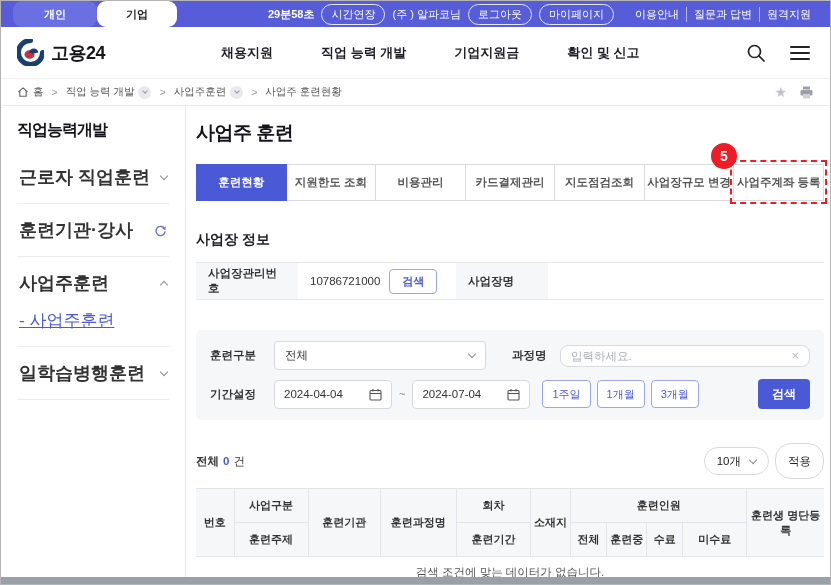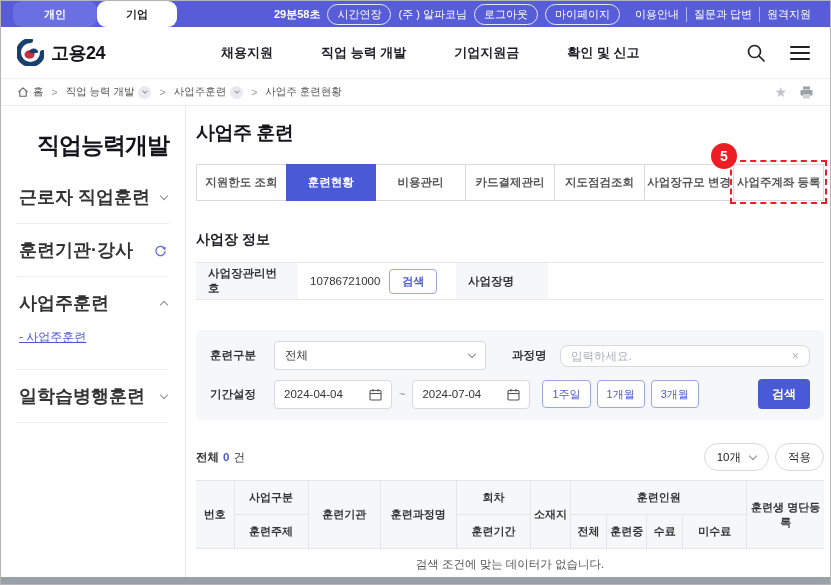--- a/index.html
+++ b/index.html
@@ -7,21 +7,21 @@
   .page { position:relative; width:831px; height:585px; border:1px solid #b5b5b8; background:#fff; overflow:hidden; }
 
   
   .topbar { height:26px; background:#575cd9; display:flex; align-items:stretch; color:#fff; font-size:11px; }
   .tb-tab { display:flex; align-items:center; justify-content:center; width:84px; cursor:pointer; font-weight:bold;border-radius:9px; }
   .tb-tab.personal { background:#6a70e2; margin-left:12px; }
   .tb-tab.business { background:#fff; color:#222; width:80px; }
   .tb-right { margin-left:auto; display:flex; align-items:center; gap:7px; padding-right:12px; }
   .tb-time { font-weight:bold; }
   .pill { border:1px solid rgba(255,255,255,.85); border-radius:999px; padding:2px 9px; font-size:11px; cursor:pointer; white-space:nowrap; }
-  .tb-links { display:flex; align-items:center; margin-left:1px;text-align:right; }
+  .tb-links { display:flex; align-items:center; margin-left:7px;text-align:right; }
   .tb-links span { padding:0 7px; cursor:pointer; white-space:nowrap; }
   .tb-links span + span { border-left:1px solid rgba(255,255,255,.55); }
 
   
   .header { height:52px; display:flex; align-items:center; padding:0 20px 0 16px; border-bottom:1px solid #f0f0f2; background:#fff; }
   .logo { display:flex; align-items:center; gap:7px; cursor:pointer; }
   .logo-text { font-size:18px; font-weight:800; color:#14141a; letter-spacing:-0.5px; }
   .gnb { display:flex; gap:48px; margin-left:116px; font-size:13px; font-weight:bold; color:#1d1d24; }
   .gnb span { cursor:pointer; white-space:nowrap; }
   .hdr-icons { margin-left:auto; display:flex; align-items:center; gap:24px; }
@@ -33,24 +33,24 @@
   .crumbbar .sep { margin:0 8px; color:#999; }
   .crumb { display:flex; align-items:center; gap:4px; cursor:pointer; white-space:nowrap; }
   .circ-chev { width:13px; height:13px; border-radius:50%; background:#e9e9ef; display:inline-flex; align-items:center; justify-content:center; }
   .circ-chev i { width:4px; height:4px; border-right:1.3px solid #9a9aa6; border-bottom:1.3px solid #9a9aa6; transform:rotate(45deg); margin-top:-2px; }
   .crumb-icons { margin-left:auto; display:flex; align-items:center; gap:12px; }
   .star-ico::before { content:"★"; color:#c0c3ca; font-size:14px; }
 
   
   .bodywrap { display:flex; height:479px; }
   .sidebar { width:185px; border-right:1px solid #e9e9ee; padding:6px 16px 0 16px; flex-shrink:0; }
-  .side-title { font-size:23px; font-weight:800; color:#14141a; margin:18px 0 10px; letter-spacing:-1px;text-align:right; }
+  .side-title { font-size:16px; font-weight:800; color:#14141a; margin:8px 0 10px; letter-spacing:-1px; }
   .side-item { display:flex; align-items:center; justify-content:space-between; padding:14px 2px; border-bottom:1px solid #ececf1; font-size:18px; font-weight:bold; color:#333; cursor:pointer; }
   .side-item.nb { border-bottom:none; }
-  .side-sub { padding:0 2px 23px; border-bottom:1px solid #ececf1; font-size:12px; }
+  .side-sub { padding:0 2px 14px; border-bottom:1px solid #ececf1; font-size:17px; }
   .side-sub a { color:#4a59d6; text-decoration:underline; cursor:pointer; }
   .chev { width:6px; height:6px; border-right:1.5px solid #8a8a94; border-bottom:1.5px solid #8a8a94; display:inline-block; }
   .chev.down { transform:rotate(45deg); margin-top:-3px; }
   .chev.up { transform:rotate(-135deg); margin-top:3px; }
 
   .main { flex:1; padding:0 6px 0 10px; position:relative; overflow:hidden; }
   .page-title { font-size:19px; font-weight:800; color:#14141a; margin-top:14px; letter-spacing:-0.5px; }
 
   
   .tabs { display:flex; margin-top:18px; position:relative; }
@@ -85,21 +85,21 @@
   .quick { display:flex; gap:6px; margin-left:12px; }
   .btn-quick { height:28px; padding:0 9px; border:1px solid #9aa6e8; color:#4a59d6; background:#fff; border-radius:4px; font-size:11px; cursor:pointer; }
   .btn-search { margin-left:auto; width:52px; height:30px; background:#4a59d6; color:#fff; border:none; border-radius:4px; font-size:12px; font-weight:bold; cursor:pointer; }
 
   
   .results-bar { margin-top:23px; display:flex; align-items:center; font-size:11.5px; color:#333; }
   .results-bar .cnt { color:#4a59d6; font-weight:bold; margin:0 4px; }
   .results-bar .lbl { font-weight:bold; }
   .r-right { margin-left:auto; display:flex; align-items:center; gap:6px; }
   .pill-select { height:28px; border:1px solid #d8d9df; border-radius:16px; background:#fff; display:flex; align-items:center; gap:9px; padding:0 12px; font-size:11.5px; color:#222; cursor:pointer; }
-  .pill-btn { height:28px; border:1px solid #d8d9df; border-radius:16px; background:#fff; display:flex; align-items:center; padding:0 12px; font-size:11.5px; color:#222; cursor:pointer; }
+  .pill-btn { height:36px; border:1px solid #d8d9df; border-radius:16px; background:#fff; display:flex; align-items:center; padding:0 12px; font-size:11.5px; color:#222; cursor:pointer; }
 
   
   table.grid { width:100%; border-collapse:collapse; margin-top:9px; table-layout:fixed; }
   .grid th { background:#f6f7f9; border:1px solid #e4e5ea; height:34px; font-size:11px; font-weight:bold; color:#333; }
   .grid th:first-child, .grid td:first-child { border-left:none; }
   .grid th:last-child, .grid td:last-child { border-right:none;text-align:center; }
   .grid td.empty { height:32px; text-align:center; font-size:11.5px; color:#555; border-bottom:1px solid #e4e5ea; border-left:none; border-right:none; }
 
   .bottom-scrollbar { position:absolute; left:0; right:0; bottom:0; height:7px; background:#9aa0a8; }
 
@@ -225,22 +225,22 @@
       <div class="side-item">
         <span>일학습병행훈련</span>
         <span class="chev down"></span>
       </div>
     </div>
 
     <div class="main">
       <div class="page-title">사업주 훈련</div>
 
       <div class="tabs">
+        <div class="tab active">훈련현황</div>
         <div class="tab">지원한도 조회</div>
-        <div class="tab active">훈련현황</div>
         <div class="tab">비용관리</div>
         <div class="tab">카드결제관리</div>
         <div class="tab">지도점검조회</div>
         <div class="tab">사업장규모 변경</div>
         <div class="tab">사업주계좌 등록</div>
         <div class="tab-annotation"></div>
         <div class="step-badge">5</div>
       </div>
 
       <div class="sec-heading">사업장 정보</div>

